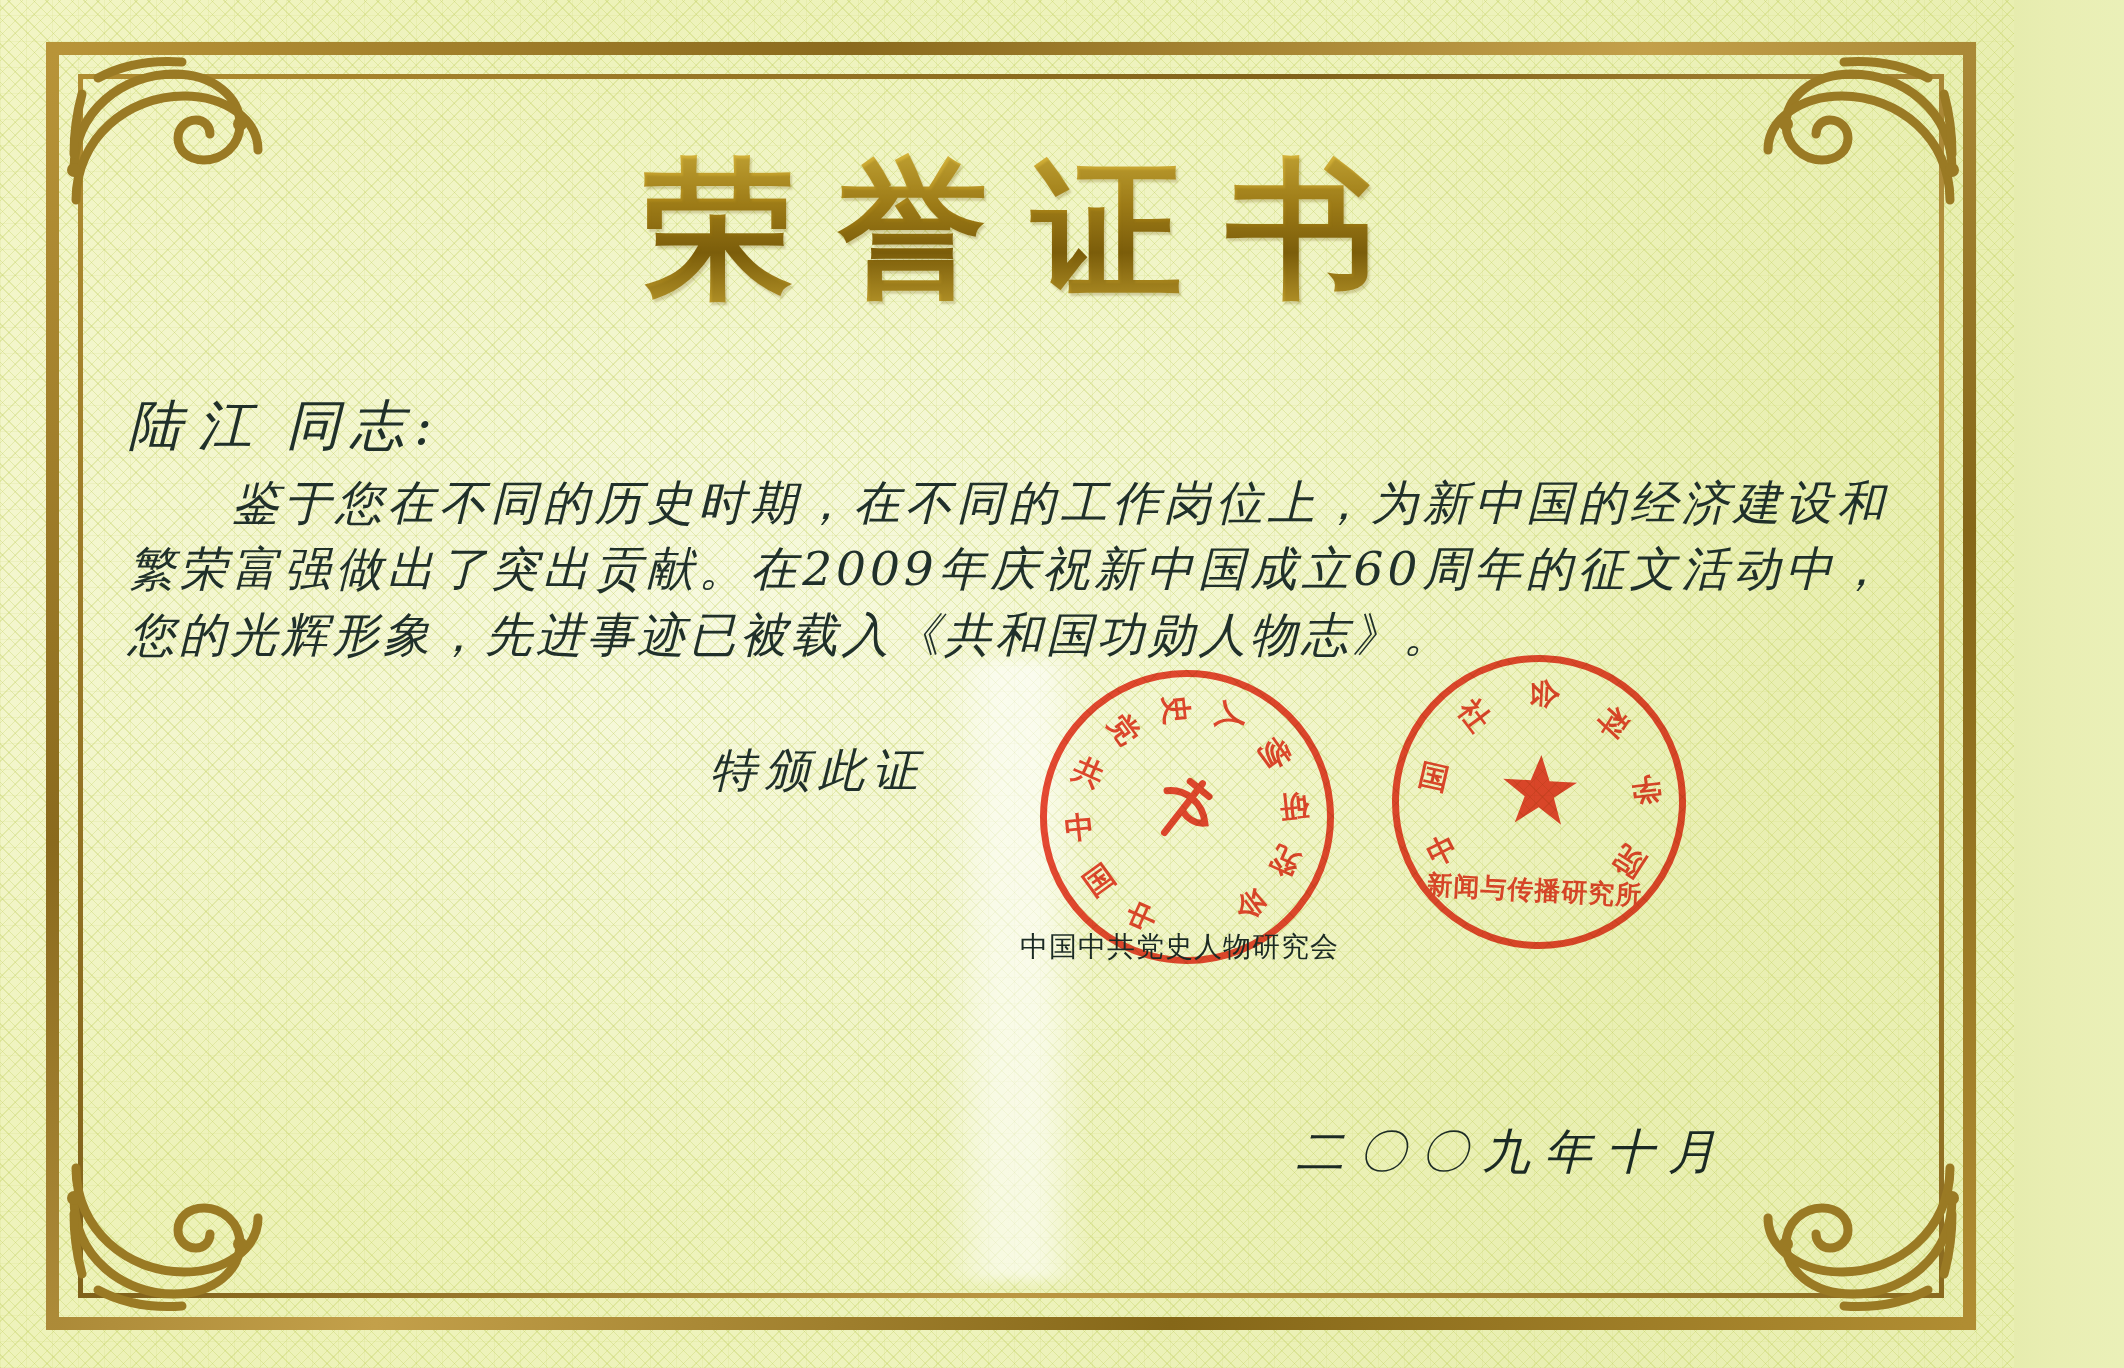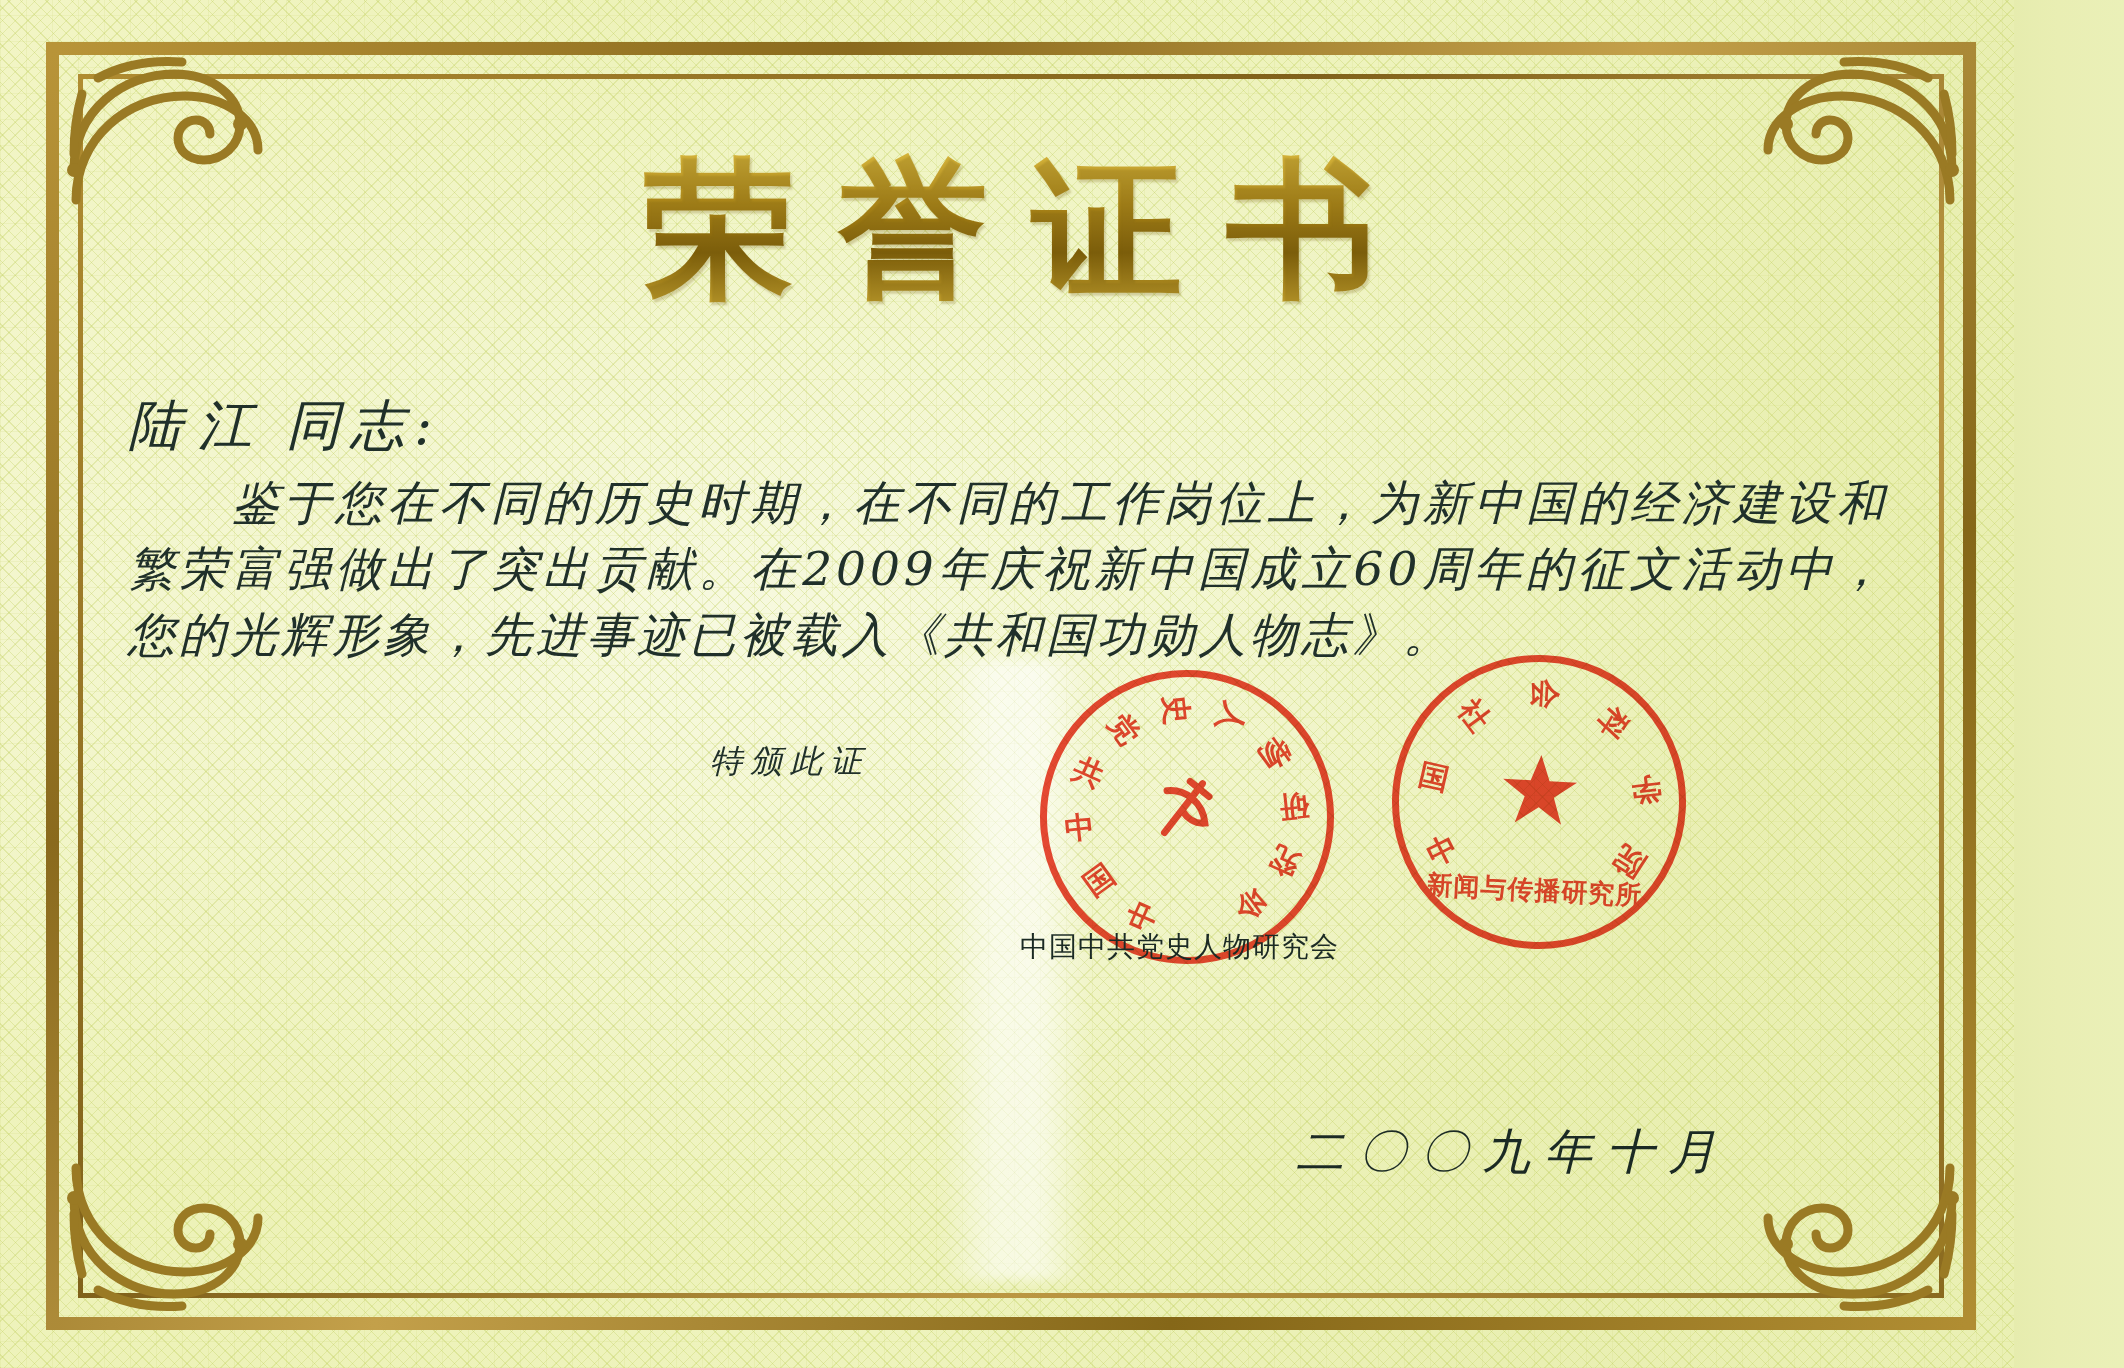--- a/index.html
+++ b/index.html
@@ -157,21 +157,21 @@
     letter-spacing: 4px;
     text-align: justify;
     text-indent: 104px;
     color: #20302a;
   }
 
   #closing {
     position: absolute;
     left: 600px;
     top: 640px;
-    font-size: 32px;
+    font-size: 46px;
     letter-spacing: 8px;
     color: #20302a;
   }
 
   #date-line {
     position: absolute;
     right: 180px;
     top: 1020px;
     font-size: 48px;
     letter-spacing: 14px;

